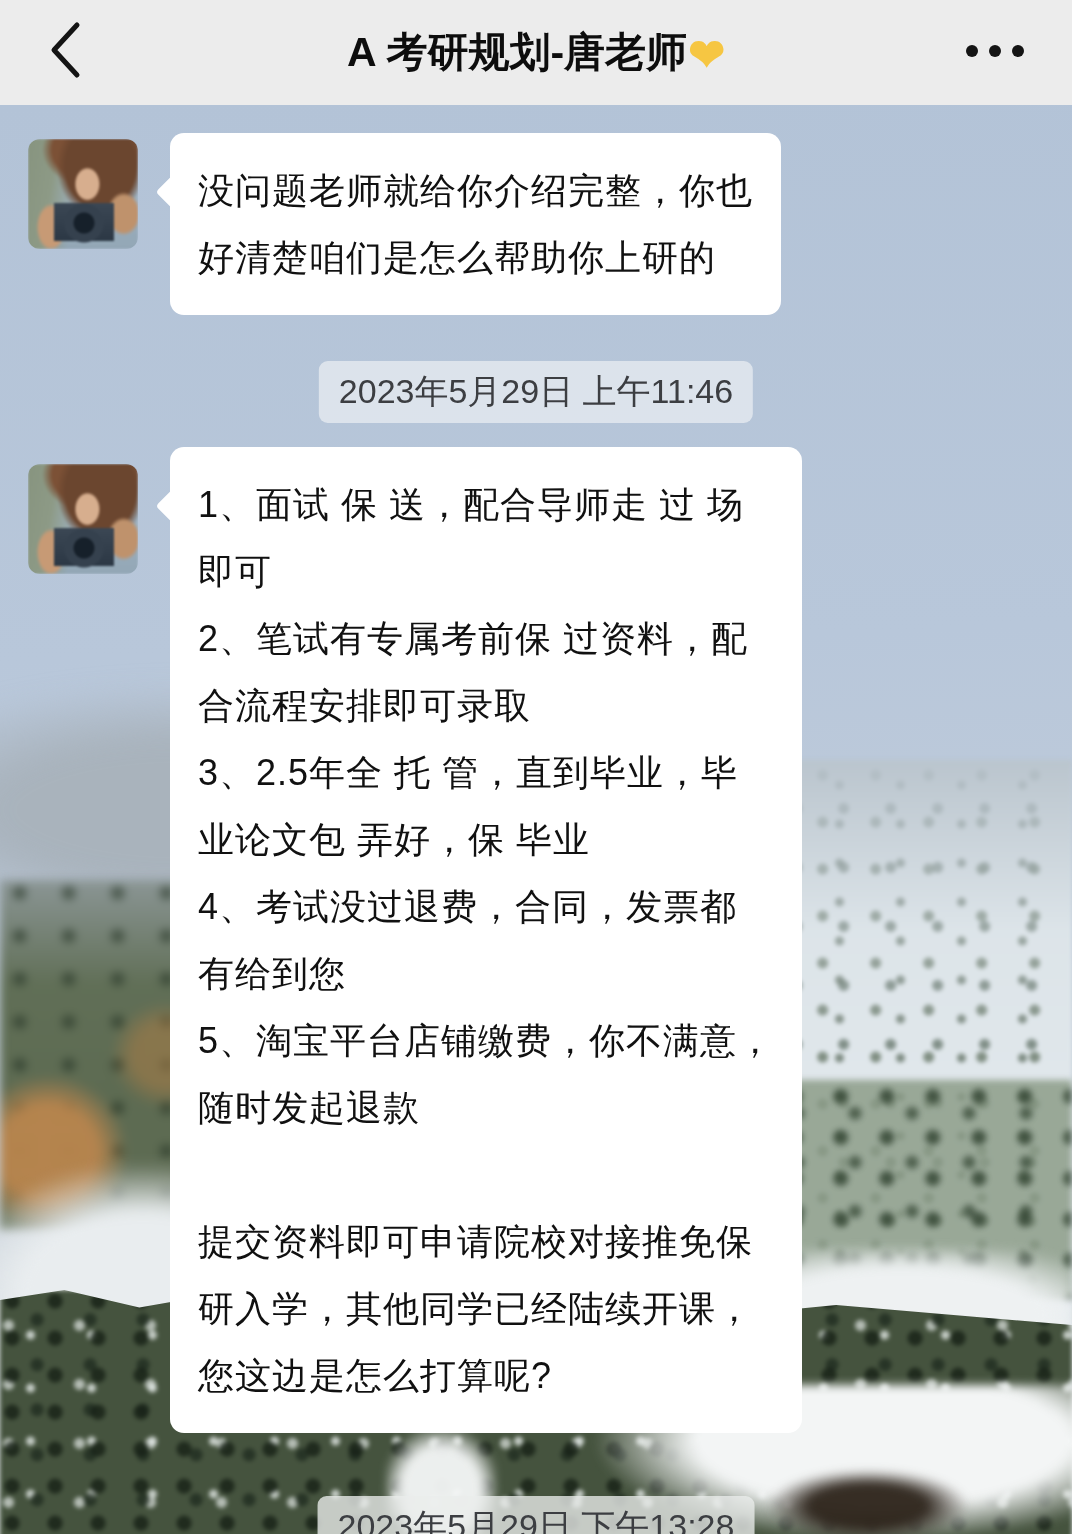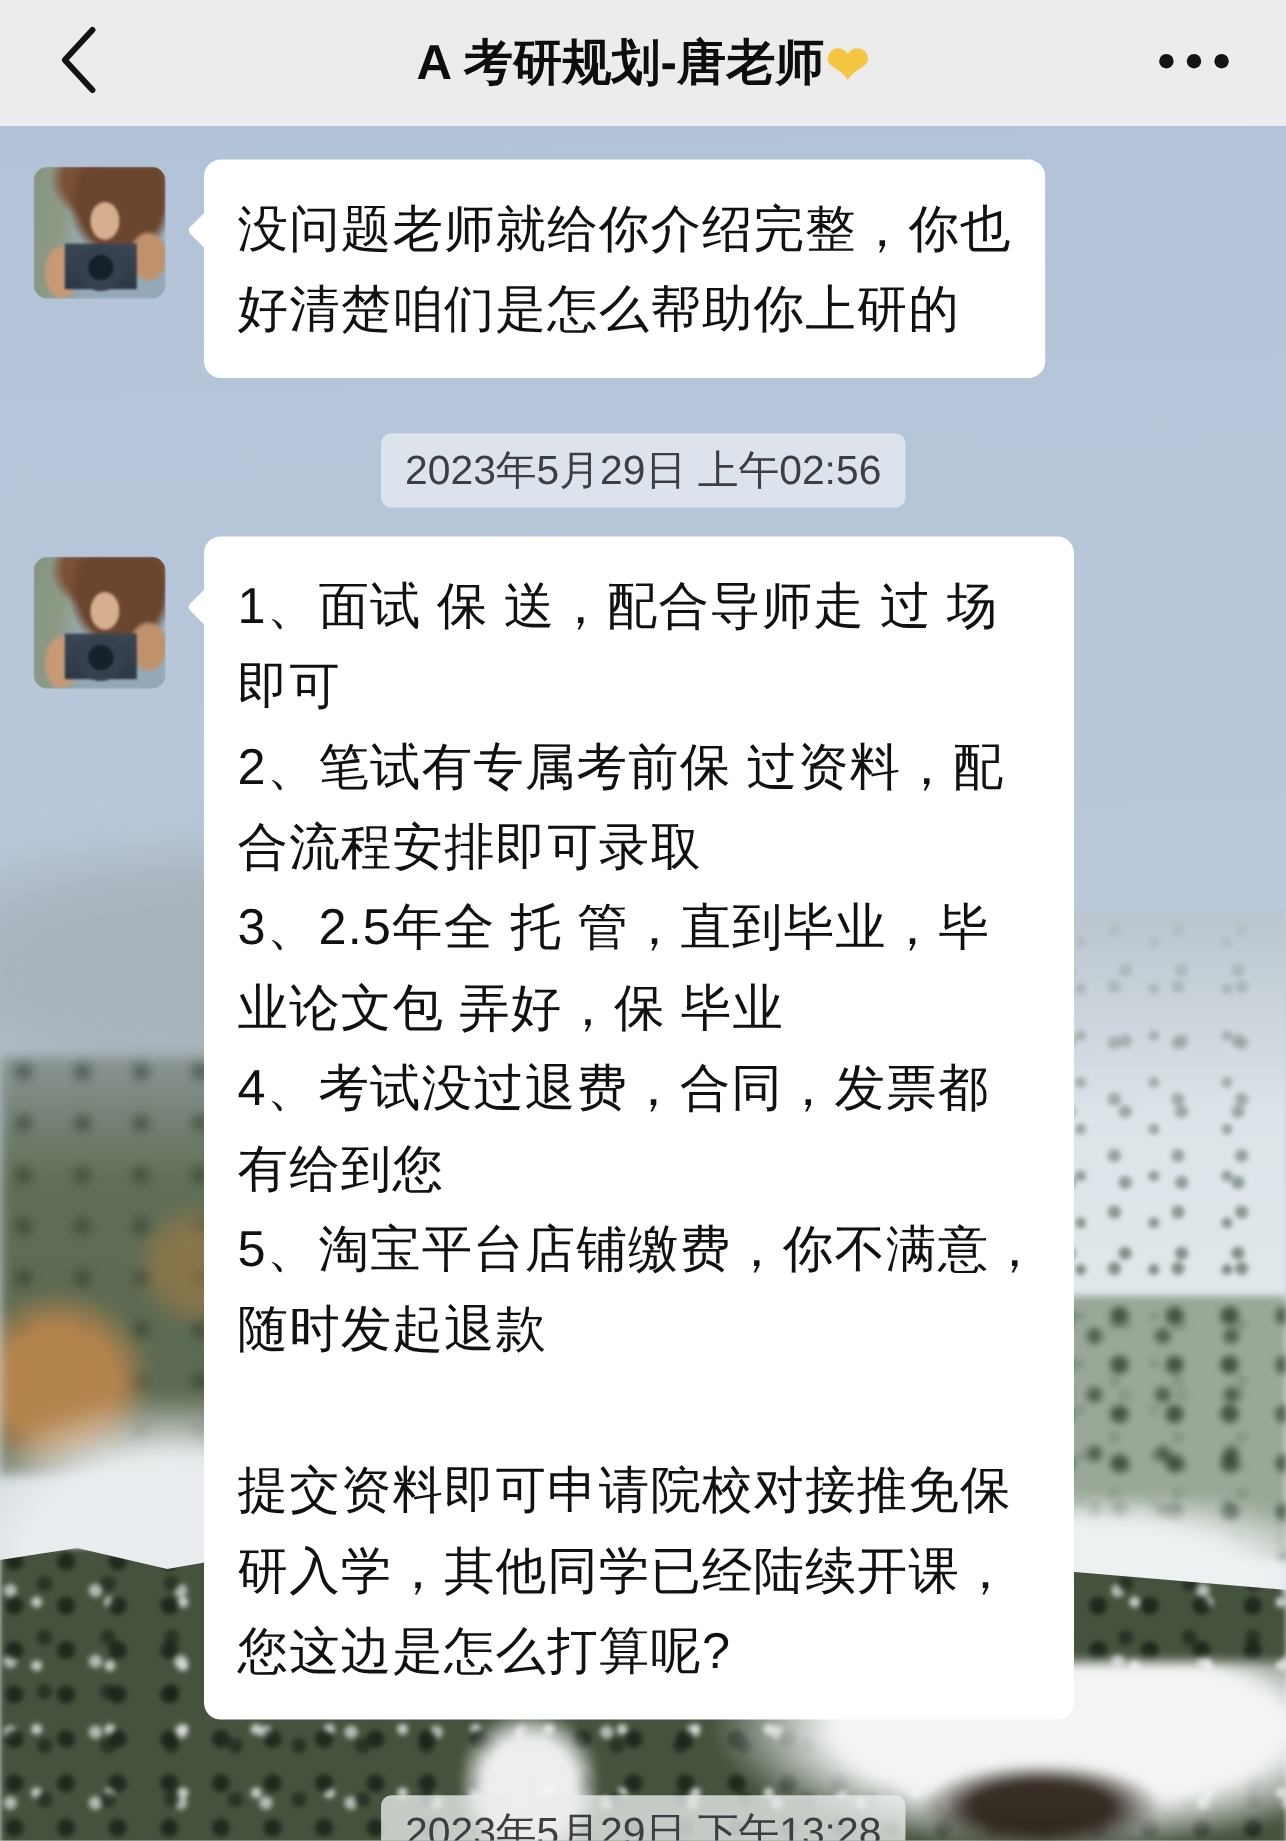--- a/index.html
+++ b/index.html
@@ -160,21 +160,21 @@
   }
   .bubble::before {
     content:""; position:absolute; left:-9px; top:46px;
     width:26px; height:26px; background:#ffffff;
     transform:rotate(45deg); border-radius:4px;
   }
   .bubble.b1 { top:28px; }
   .bubble.b2 { top:342px; }
   .bubble-text {
     white-space:pre-line; width:max-content; max-width:712px;
-    font-size:42px; line-height:67px; letter-spacing:1px; color:#111111;
+    font-size:36px; line-height:67px; letter-spacing:1px; color:#111111;
   }
 
   .ts {
     position:absolute; left:50%; transform:translateX(-50%); z-index:10;
     background:rgba(243,245,247,0.62); border-radius:9px;
     padding:8px 20px; font-size:34px; color:#3c3e42; white-space:nowrap;
   }
   .ts.ts1 { top:256px; }
   .ts.ts2 { top:1391px; background:rgba(235,237,236,0.78); }
 </style>
@@ -219,21 +219,21 @@
     </div>
 
     <button class="avatar a1">
       <div class="avatar-art"></div>
     </button>
     <div class="bubble b1">
       <div class="bubble-text">没问题老师就给你介绍完整，你也
 好清楚咱们是怎么帮助你上研的</div>
     </div>
 
-    <div class="ts ts1">2023年5月29日 上午02:56</div>
+    <div class="ts ts1">2023年5月29日 上午11:46</div>
 
     <button class="avatar a2">
       <div class="avatar-art"></div>
     </button>
     <div class="bubble b2">
       <div class="bubble-text">1、面试 保 送，配合导师走 过 场
 即可
 2、笔试有专属考前保 过资料，配
 合流程安排即可录取
 3、2.5年全 托 管，直到毕业，毕

